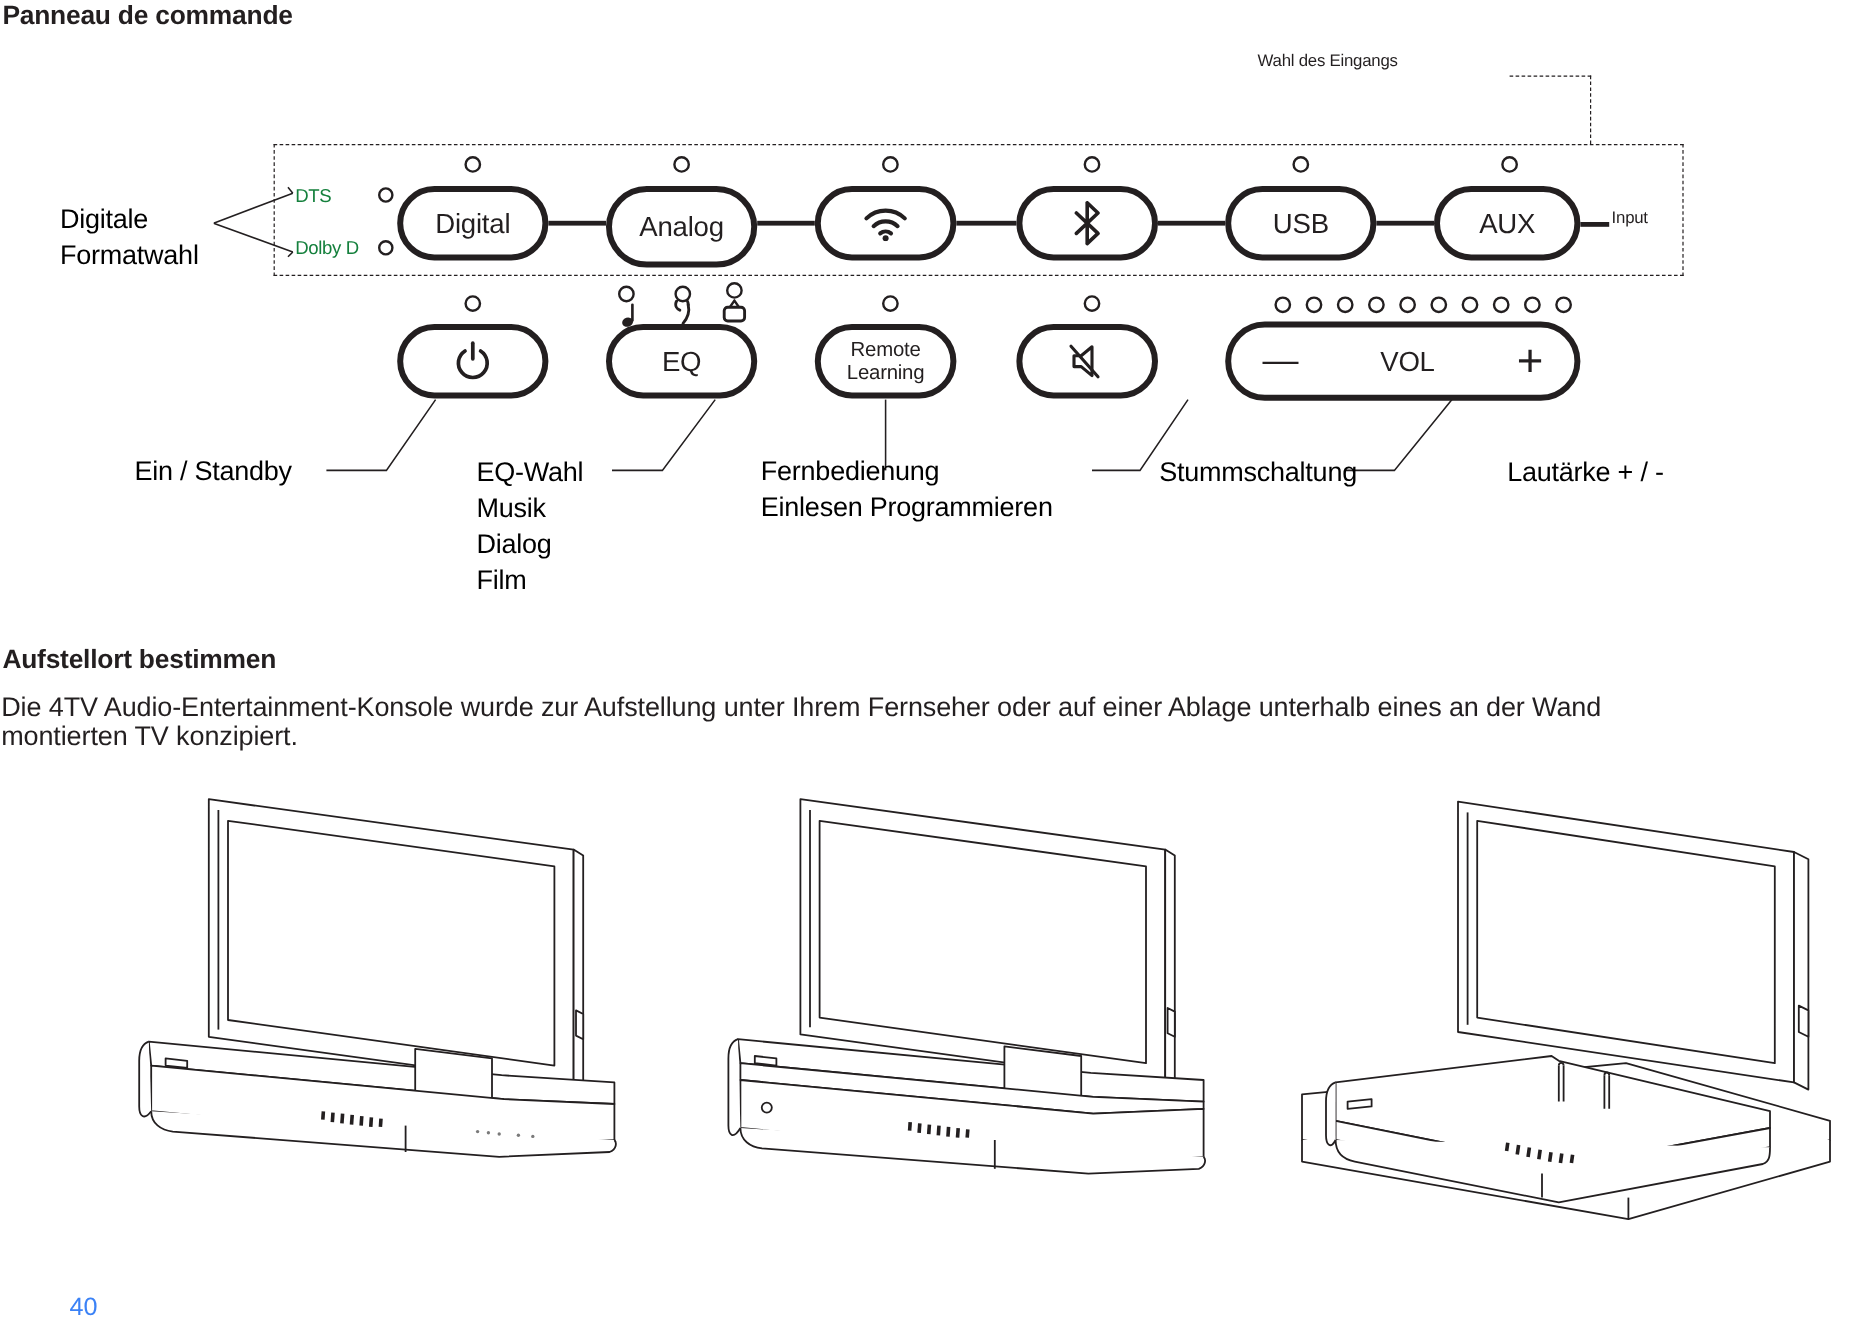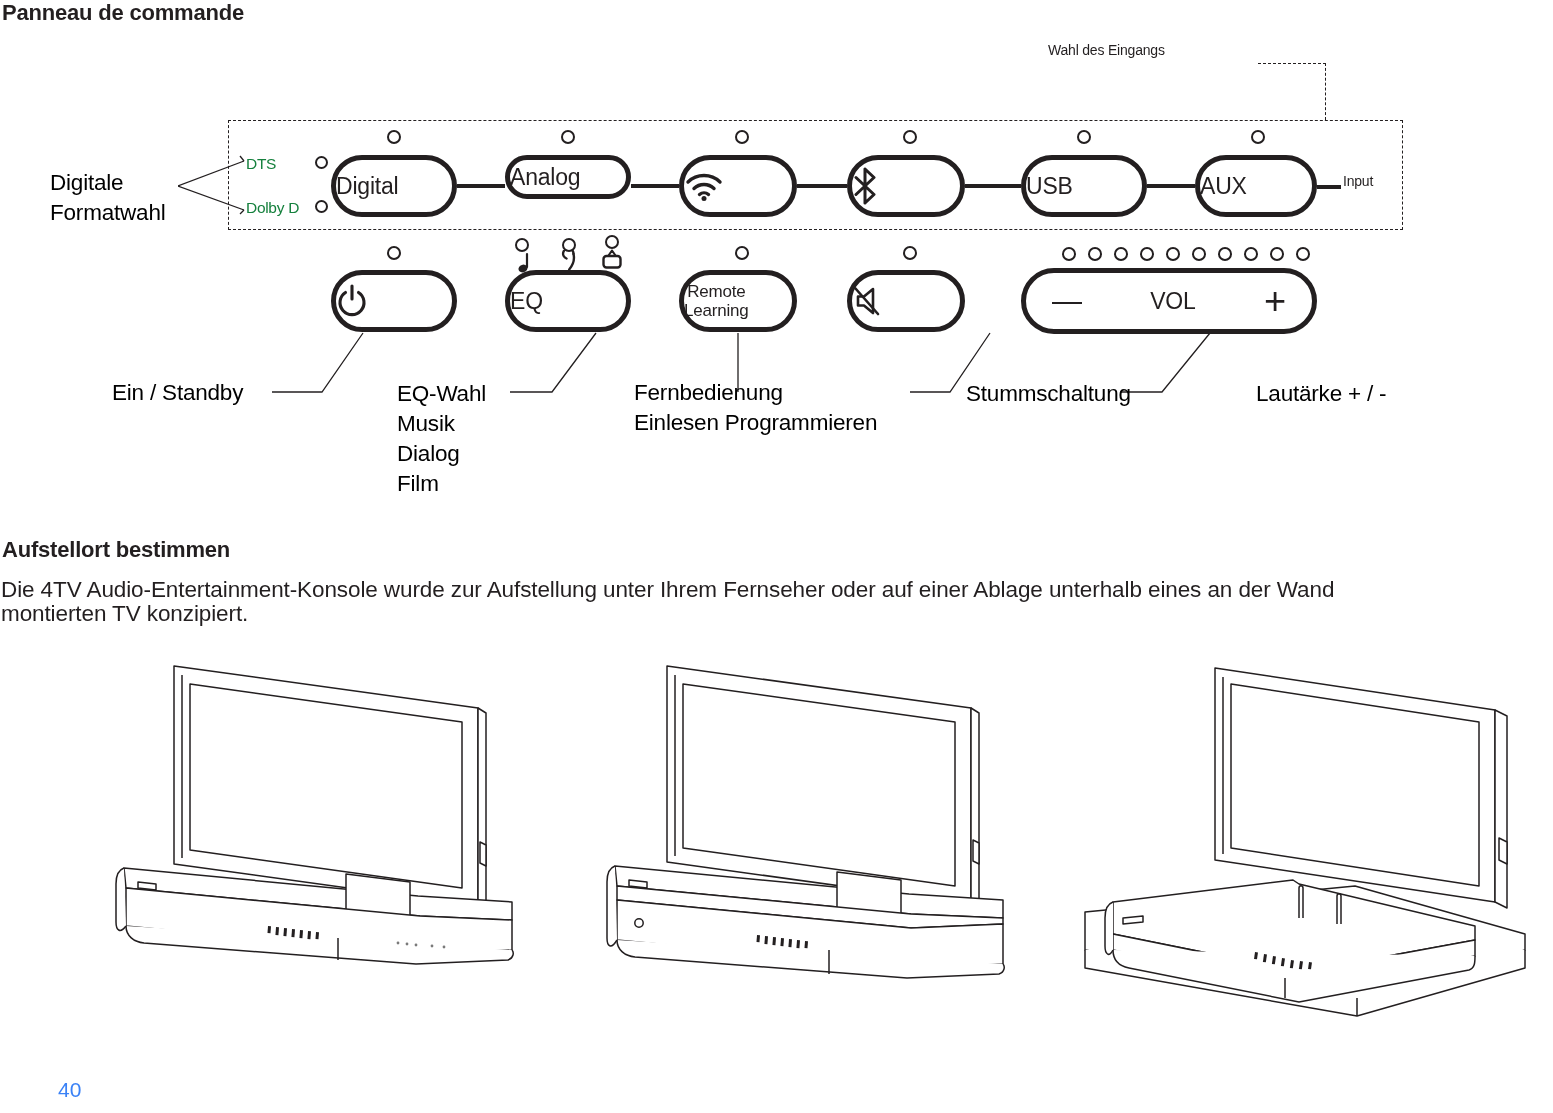--- a/index.html
+++ b/index.html
@@ -95,21 +95,21 @@
   }
 
   
   .pill {
     position: absolute;
     border: 5.5px solid #231f20;
     border-radius: 999px;
     background: #ffffff;
     display: flex;
     align-items: center;
-    justify-content: flex-start;
+    justify-content: center;
     text-align: center;
     font-size: 23px;
     letter-spacing: -0.2px;
     color: #231f20;
     line-height: 1.05;
   }
   .pill.small-label {
     font-size: 17px;
     line-height: 1.12;
   }
@@ -185,21 +185,21 @@
   <div class="led big" style="left:735px; top:130px;"></div>
   <div class="led big" style="left:903px; top:130px;"></div>
   <div class="led big" style="left:1077px; top:130px;"></div>
   <div class="led big" style="left:1251px; top:130px;"></div>
 
   <div class="pill" style="left:331px; top:155px; width:126px; height:62px;">
     <span>Digital</span>
   </div>
   <div class="connector" style="left:457px; top:184px; width:48px;"></div>
 
-  <div class="pill" style="left:505px; top:155px; width:126px; height:44px;">
+  <div class="pill" style="left:505px; top:155px; width:126px; height:68px;">
     <span>Analog</span>
   </div>
   <div class="connector" style="left:631px; top:184px; width:48px;"></div>
 
   <div class="pill" style="left:679px; top:155px; width:118px; height:62px;">
     <span class="ind-icon-inline">
       <svg width="40" height="30" viewBox="0 0 40 30">
         <path d="M4,11 A23,23 0 0 1 36,11" stroke="#231f20" stroke-width="3.4" fill="none" stroke-linecap="round"></path>
         <path d="M10,17.5 A14.5,14.5 0 0 1 30,17.5" stroke="#231f20" stroke-width="3.4" fill="none" stroke-linecap="round"></path>
         <path d="M15.5,23.5 A7,7 0 0 1 24.5,23.5" stroke="#231f20" stroke-width="3.4" fill="none" stroke-linecap="round"></path>

